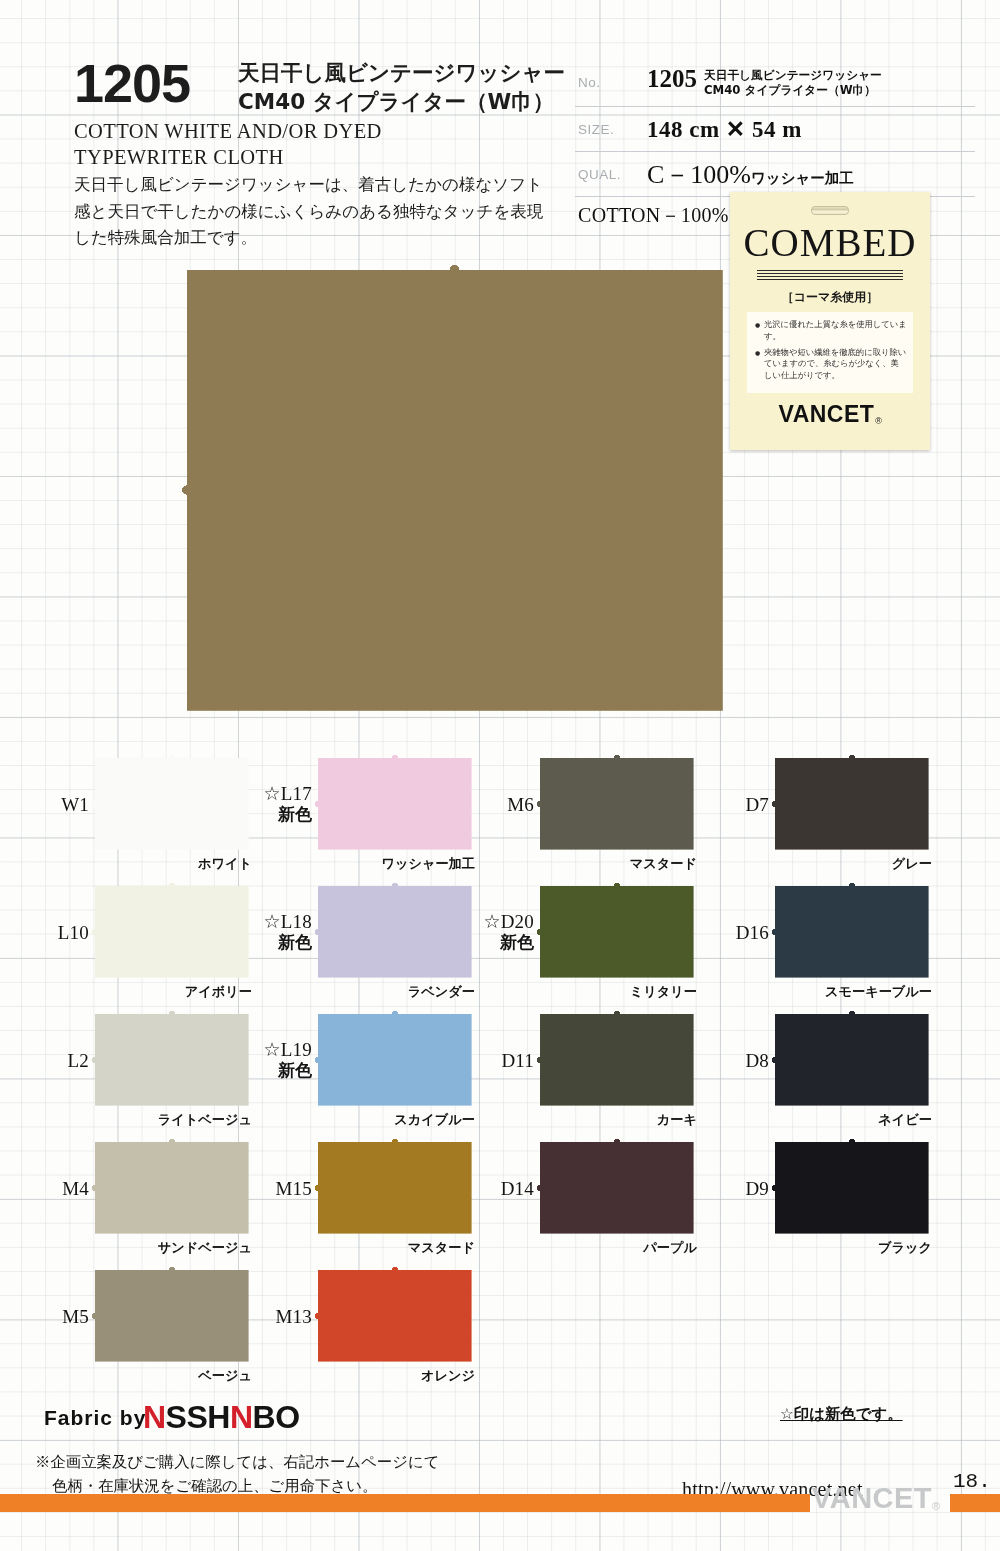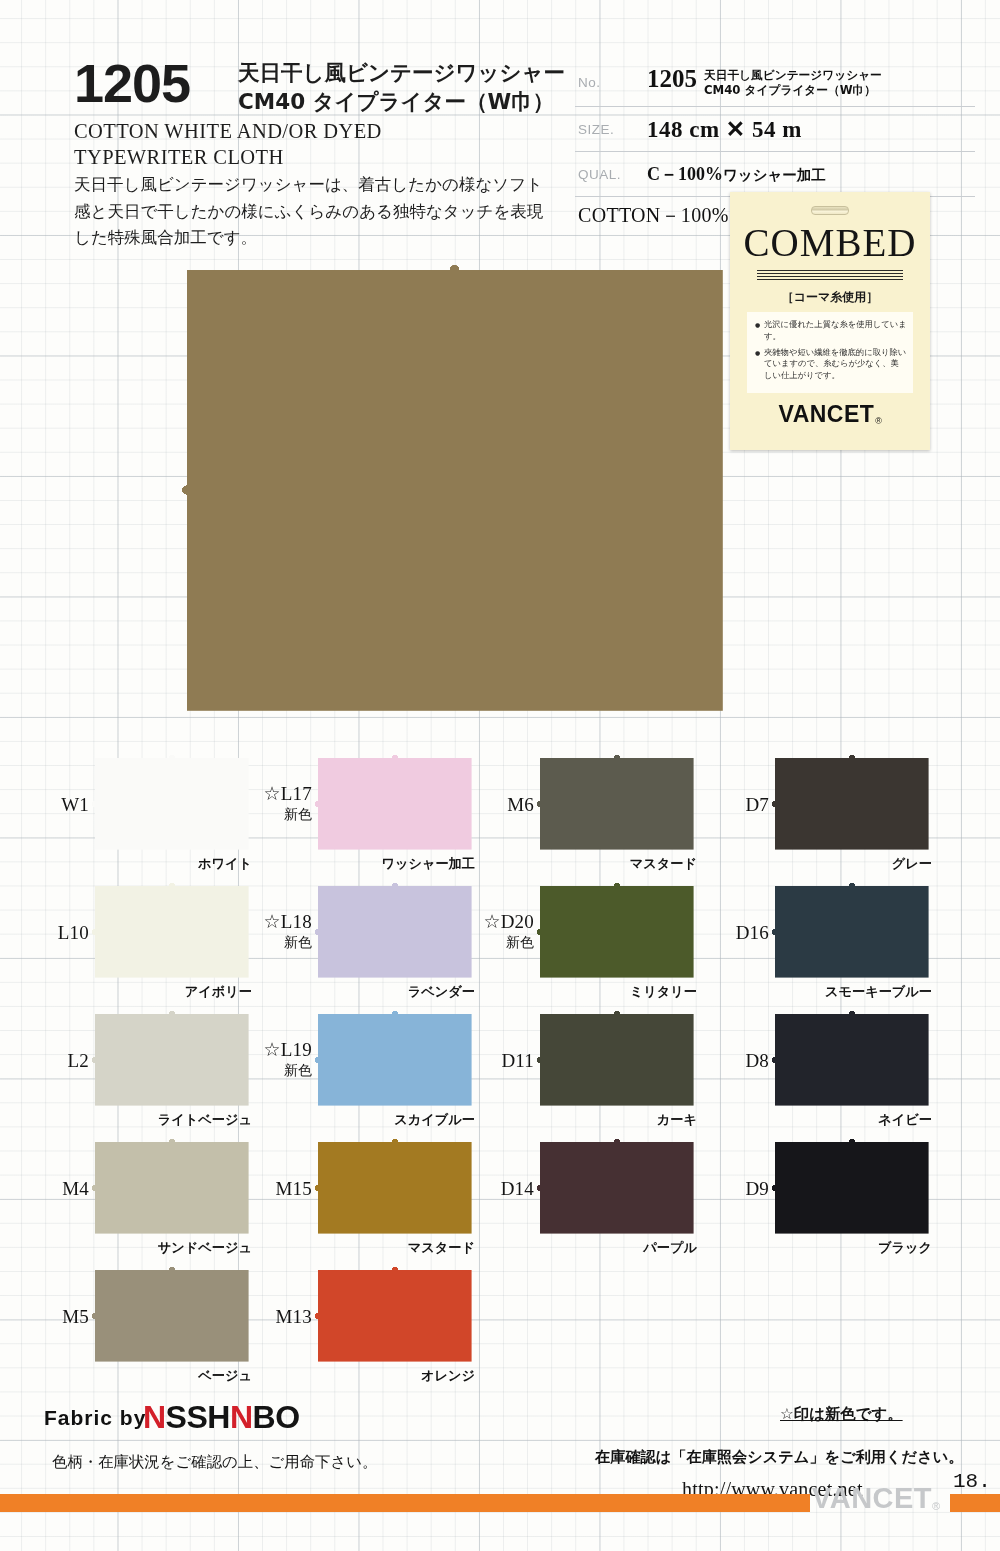--- a/index.html
+++ b/index.html
@@ -104,22 +104,22 @@
     font-weight: 600;
   }
   .spec-size {
     font-family: "Liberation Serif", serif;
     font-weight: bold;
     font-size: 23px;
     letter-spacing: 0.5px;
   }
   .spec-qual-a {
     font-family: "Liberation Serif", serif;
-    font-weight: bold;
-    font-size: 18px;
+    font-weight: normal;
+    font-size: 26px;
   }
   .spec-qual-b {
     font-family: "DejaVu Sans", sans-serif;
     font-size: 14.5px;
     font-weight: 600;
     margin-left: 0;
   }
   .spec-cotton {
     position: absolute;
     left: 578px; top: 202px;
@@ -285,22 +285,22 @@
     align-items: flex-end;
     text-align: left;
     font-family: "Liberation Serif", serif;
     font-size: 19px;
     color: #141414;
     line-height: 21px;
     letter-spacing: 0.2px;
   }
   .sw-new {
     font-family: "DejaVu Sans", sans-serif;
-    font-size: 14px;
-    font-weight: 400;
+    font-size: 17px;
+    font-weight: 700;
     letter-spacing: 0;
   }
   .sw-name {
     position: absolute;
     left: 40px;
     width: 170px;
     top: 100px;
     text-align: right;
     font-family: "DejaVu Sans", sans-serif;
     font-size: 13.2px;
@@ -628,25 +628,25 @@
           <div class="pinked pinked-sm" style="--c: #16161a;"></div>
         </div>
         <div class="sw-name">ブラック</div>
       </div>
     </div>
 
   <div class="fab-by">Fabric  by</div>
   <div class="nissh"><span class="rd">N</span><span>SSH</span><span class="rd">N</span><span>BO</span></div>
 
   <div class="note-left">
+    <span>※企画立案及びご購入に際しては、右記ホームページにて</span>
     <span class="ind">色柄・在庫状況をご確認の上、ご用命下さい。</span>
   </div>
 
   <div class="new-note">☆印は新色です。</div>
-  <div class="stock-note">在庫確認は「在庫照会システム」をご利用ください。</div>
   <div class="url">http://www.vancet.net</div>
 
   <div class="orange-bar"></div>
   <div class="orange-bar2"></div>
   <div class="vancet-gray"><span>VANCET</span><sup>®</sup></div>
   <div class="pageno">18.</div>
 
 </div>
 
 </body></html>

